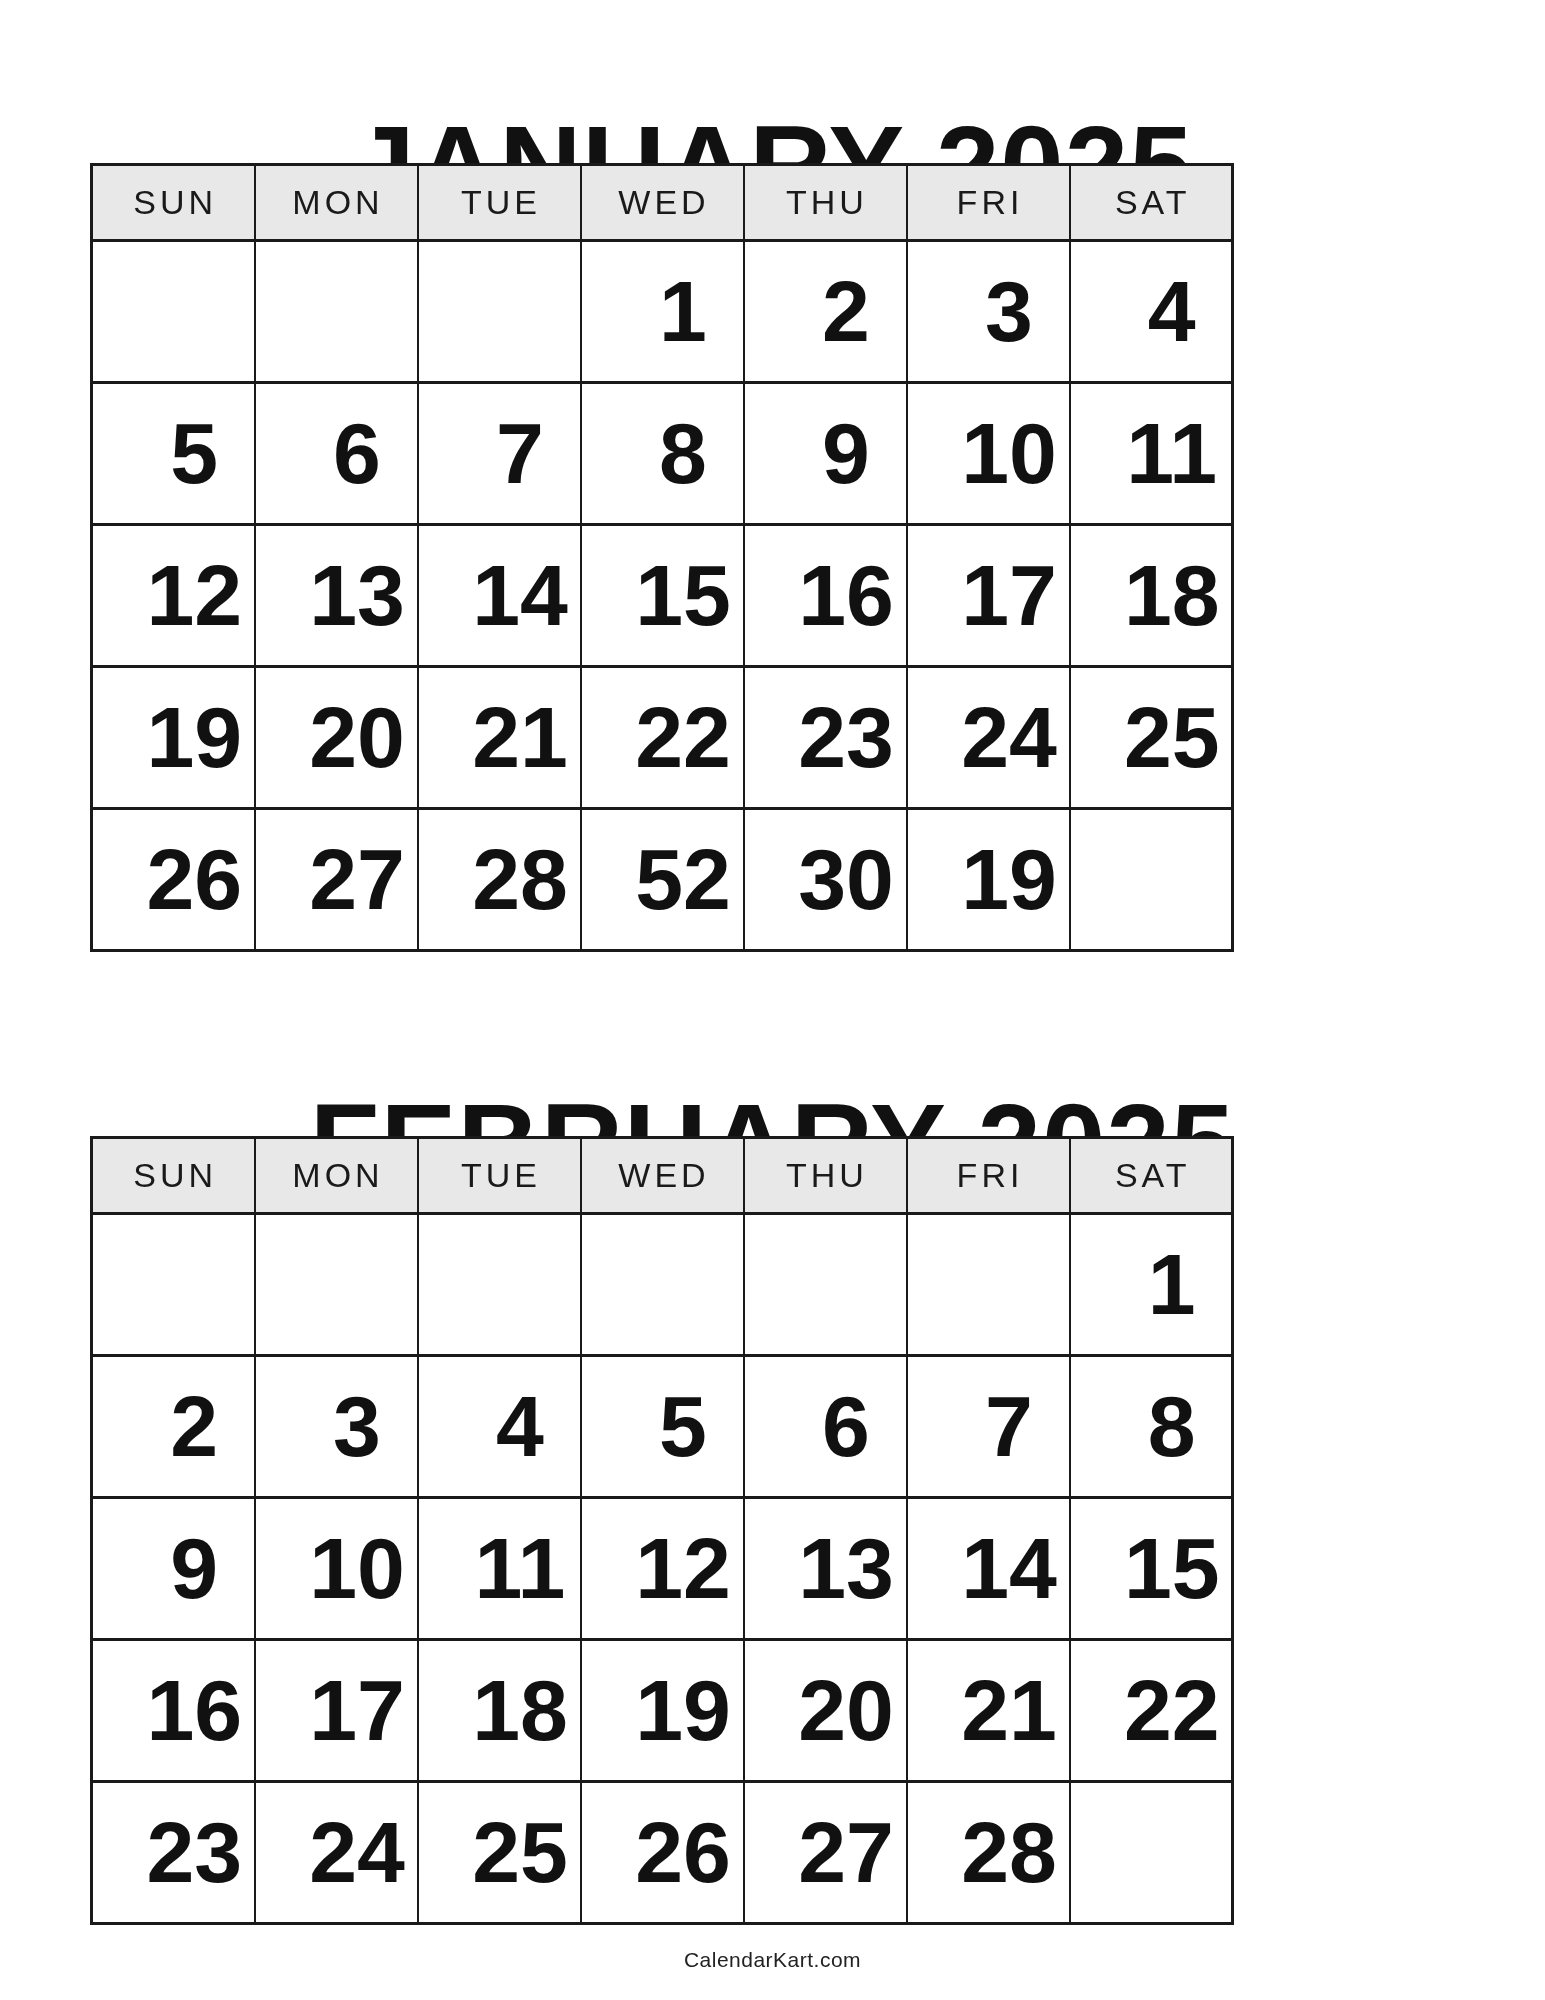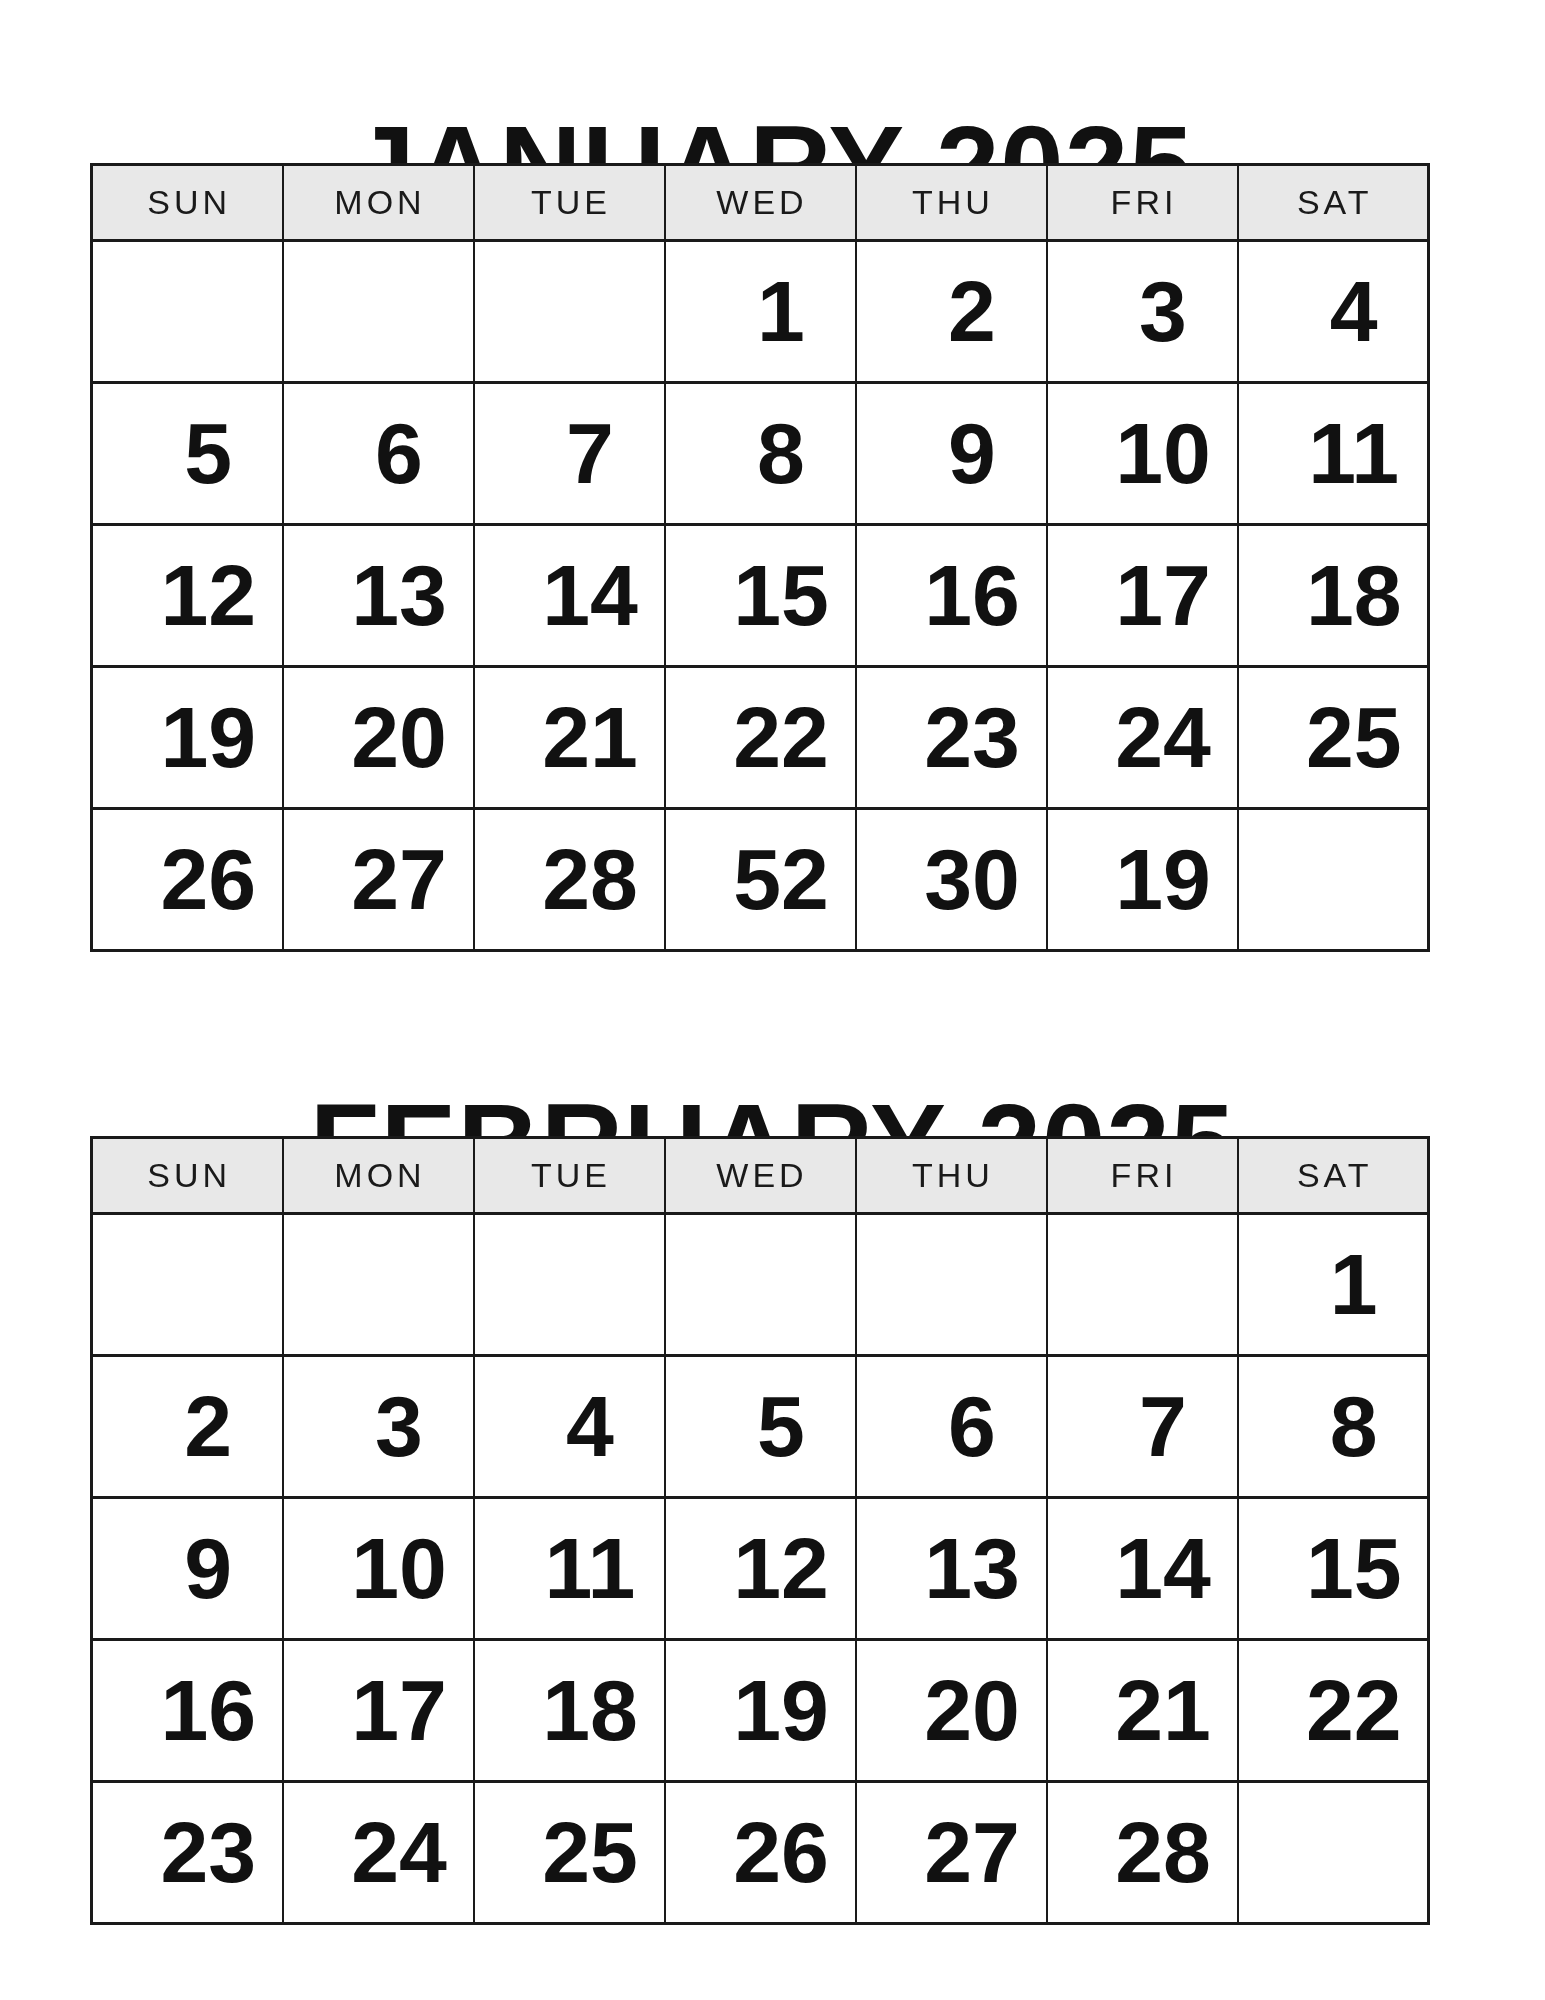--- a/index.html
+++ b/index.html
@@ -23,21 +23,21 @@
     font-size:114px;
     line-height:130px;
     letter-spacing:1px;
     color:var(--text);
     white-space:nowrap;
   }
   #title-jan{top:25px;}
   #title-feb{top:1003px;}
 
   table.cal{
-    position:absolute;left:90px;width:1340px;
+    position:absolute;left:90px;width:1144px;
     border-collapse:collapse;
     table-layout:fixed;
     border:3px solid var(--grid-border);
   }
   #cal-jan{top:163px;}
   #cal-feb{top:1136px;}
 
   table.cal th{
     height:71px;
     background:var(--header-bg);
@@ -206,14 +206,15 @@
           <td><span class="num">24</span></td>
           <td><span class="num">25</span></td>
           <td><span class="num">26</span></td>
           <td><span class="num">27</span></td>
           <td><span class="num">28</span></td>
           <td></td>
         </tr>
       </tbody>
   </table>
 
+  <div class="footer">CalendarKart.com</div>
 
 </div>
 
 </body></html>

